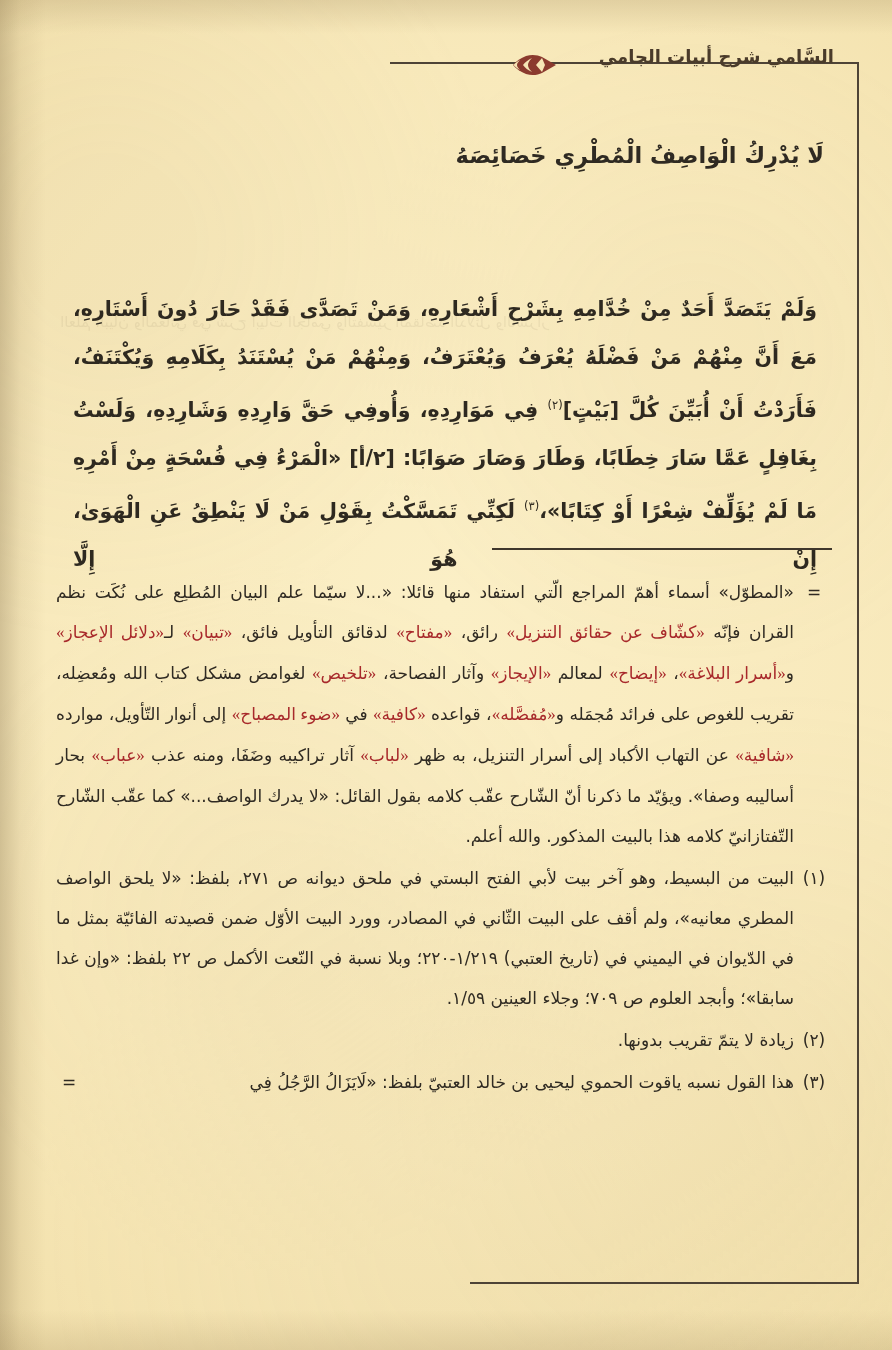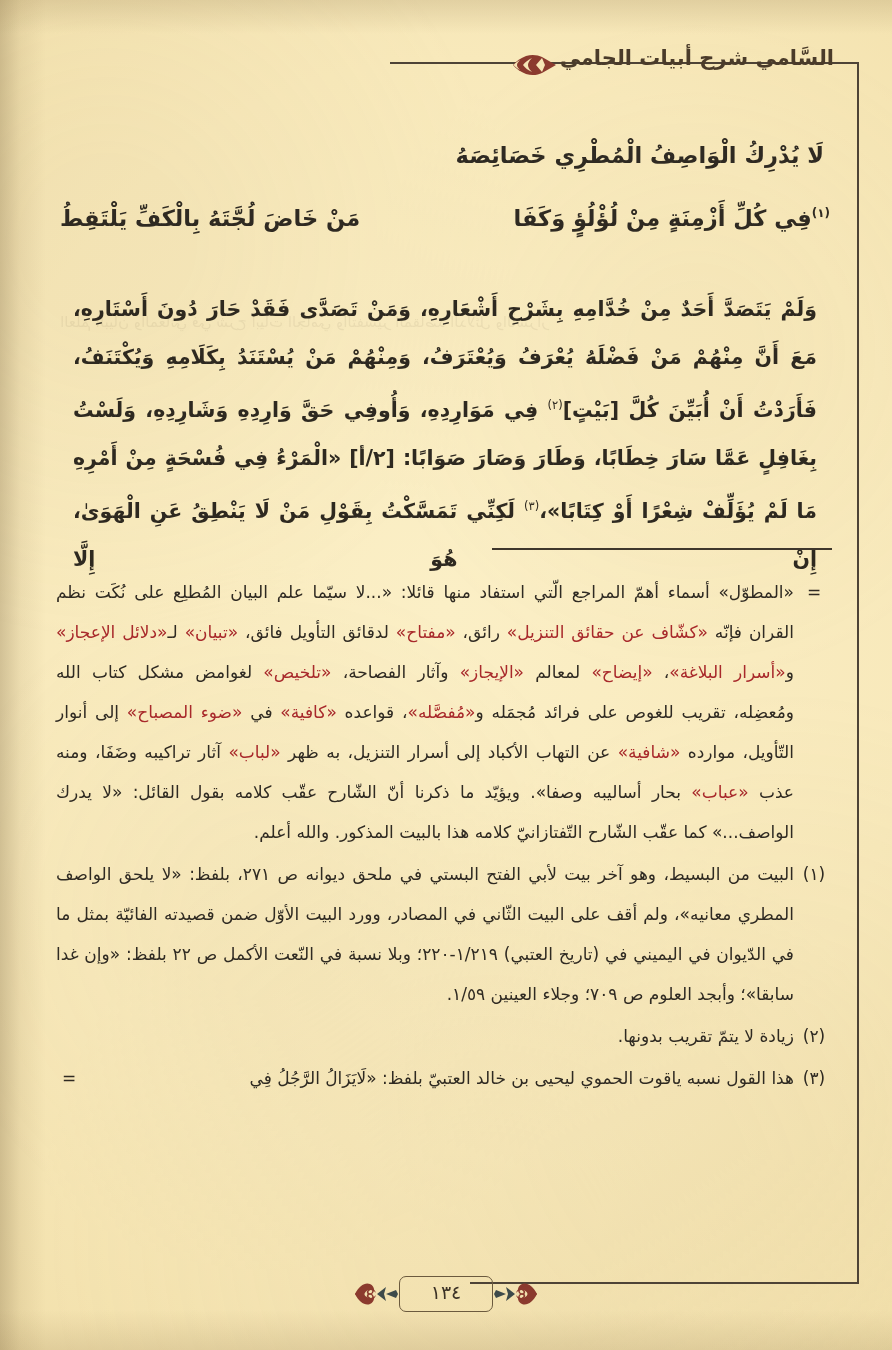--- a/index.html
+++ b/index.html
@@ -95,21 +95,21 @@
     position: absolute;
     top: 44px;
     right: 44px;
     left: 44px;
     height: 46px;
   }
   .book-title {
     position: absolute;
     right: 14px;
     top: 2px;
-    font-size: 21px;
+    font-size: 18px;
     font-weight: bold;
     color: #4a3b2a;
     letter-spacing: -0.5px;
     white-space: nowrap;
   }
   .tulip {
     position: absolute;
     right: 290px;
     top: 4px;
     width: 46px;
@@ -197,21 +197,21 @@
     line-height: 40px;
     color: #2f2a22;
     font-size: 17px;
   }
   .fn-body {
     flex: 1 1 auto;
     text-align: justify;
     text-align-last: justify;
   }
   .fn-body.lastleft { text-align-last: right; }
-  .fn .red { color: #a8292b; }
+  .fn .red { color: #a8292b; font-family: Liberation Serif, serif; }
   .tail-eq {
     position: absolute;
     left: 6px;
     font-size: 17px;
     color: #2f2a22;
   }
 
   
   .pagenum-wrap {
     position: absolute;
@@ -262,22 +262,20 @@
         </g>
       </svg>
     </div>
   </div>
 
   <div class="verses">
     <div class="verse-line">
       <span class="hemistich-a">لَا يُدْرِكُ الْوَاصِفُ الْمُطْرِي خَصَائِصَهُ</span>
     </div>
     <div class="verse-line">
-      <span class="hemistich-b"><span class="vsup">(١)</span><span>فِي كُلِّ أَزْمِنَةٍ مِنْ لُؤْلُؤٍ وَكَفَا</span></span>
-      <span class="hemistich-a">مَنْ خَاضَ لُجَّتَهُ بِالْكَفِّ يَلْتَقِطُ</span>
     </div>
   </div>
 
   <div class="body-text">
     <p><span>وَلَمْ يَتَصَدَّ أَحَدٌ مِنْ خُدَّامِهِ بِشَرْحِ أَشْعَارِهِ، وَمَنْ تَصَدَّى فَقَدْ حَارَ دُونَ أَسْتَارِهِ، مَعَ أَنَّ مِنْهُمْ مَنْ فَضْلَهُ يُعْرَفُ وَيُعْتَرَفُ، وَمِنْهُمْ مَنْ يُسْتَنَدُ بِكَلَامِهِ وَيُكْتَنَفُ، فَأَرَدْتُ أَنْ أُبَيِّنَ كُلَّ [بَيْتٍ]</span><sup class="ref">(٢)</sup><span> فِي مَوَارِدِهِ، وَأُوفِي حَقَّ وَارِدِهِ وَشَارِدِهِ، وَلَسْتُ بِغَافِلٍ عَمَّا سَارَ خِطَابًا، وَطَارَ وَصَارَ صَوَابًا: [٢/أ] «الْمَرْءُ فِي فُسْحَةٍ مِنْ أَمْرِهِ مَا لَمْ يُؤَلِّفْ شِعْرًا أَوْ كِتَابًا»،</span><sup class="ref">(٣)</sup><span> لَكِنِّي تَمَسَّكْتُ بِقَوْلِ مَنْ لَا يَنْطِقُ عَنِ الْهَوَىٰ، إِنْ هُوَ إِلَّا</span></p>
   </div>
 
   <div class="fn-rule"></div>
 
   <div class="footnotes">
@@ -298,44 +296,17 @@
     </div>
 
     <div class="fn">
       <div class="fn-marker">(٣)</div>
       <div class="fn-body lastleft"><span>هذا القول نسبه ياقوت الحموي ليحيى بن خالد العتبيّ بلفظ: «لَايَزَالُ الرَّجُلُ فِي</span></div>
       <div class="tail-eq">=</div>
     </div>
 
   </div>
 
-  <div class="pagenum-wrap">
-    <div class="orn">
-      <svg viewBox="0 0 46 44" width="46" height="44" aria-hidden="true">
-        <g fill="#8b3a2e">
-          <path d="M44 22 C40 14 34 10 29 12 C25 13.6 24 18 26 21 C27.4 23 30 23.4 31.4 22 C32.6 20.8 32.4 19 31.2 18.2 C30.2 17.6 29 18 28.7 19 C29.6 18.6 30.4 19 30.5 19.9 C30.6 21 29.6 21.8 28.5 21.5 C26.8 21 26.2 18.6 27.4 17 C28.8 15.2 31.6 15 33.4 16.8 C35.6 19 35.4 22.6 33 24.6 C30 27 25.4 26.2 23 23 C24.6 27.6 29.2 30.6 33.6 29.4 C38.4 28 41.8 25.6 44 22 Z"></path>
-          <path d="M44 22 C40 30 34 34 29 32 C25 30.4 24 26 26 23 C27.4 21 30 20.6 31.4 22 C32.6 23.2 32.4 25 31.2 25.8 C30.2 26.4 29 26 28.7 25 C29.6 25.4 30.4 25 30.5 24.1 C30.6 23 29.6 22.2 28.5 22.5 C26.8 23 26.2 25.4 27.4 27 C28.8 28.8 31.6 29 33.4 27.2 C35.6 25 35.4 21.4 33 19.4 C30 17 25.4 17.8 23 21 C24.6 16.4 29.2 13.4 33.6 14.6 C38.4 16 41.8 18.4 44 22 Z"></path>
-        </g>
-        <g fill="#3d4a4a">
-          <path d="M22 22 L13 15 L15 22 L13 29 Z"></path>
-          <path d="M13 22 L3 18 L1 22 L3 26 Z"></path>
-        </g>
-      </svg>
-    </div>
-    <div class="pagenum-box">١٣٤</div>
-    <div class="orn flip">
-      <svg viewBox="0 0 46 44" width="46" height="44" aria-hidden="true">
-        <g fill="#8b3a2e">
-          <path d="M44 22 C40 14 34 10 29 12 C25 13.6 24 18 26 21 C27.4 23 30 23.4 31.4 22 C32.6 20.8 32.4 19 31.2 18.2 C30.2 17.6 29 18 28.7 19 C29.6 18.6 30.4 19 30.5 19.9 C30.6 21 29.6 21.8 28.5 21.5 C26.8 21 26.2 18.6 27.4 17 C28.8 15.2 31.6 15 33.4 16.8 C35.6 19 35.4 22.6 33 24.6 C30 27 25.4 26.2 23 23 C24.6 27.6 29.2 30.6 33.6 29.4 C38.4 28 41.8 25.6 44 22 Z"></path>
-          <path d="M44 22 C40 30 34 34 29 32 C25 30.4 24 26 26 23 C27.4 21 30 20.6 31.4 22 C32.6 23.2 32.4 25 31.2 25.8 C30.2 26.4 29 26 28.7 25 C29.6 25.4 30.4 25 30.5 24.1 C30.6 23 29.6 22.2 28.5 22.5 C26.8 23 26.2 25.4 27.4 27 C28.8 28.8 31.6 29 33.4 27.2 C35.6 25 35.4 21.4 33 19.4 C30 17 25.4 17.8 23 21 C24.6 16.4 29.2 13.4 33.6 14.6 C38.4 16 41.8 18.4 44 22 Z"></path>
-        </g>
-        <g fill="#3d4a4a">
-          <path d="M22 22 L13 15 L15 22 L13 29 Z"></path>
-          <path d="M13 22 L3 18 L1 22 L3 26 Z"></path>
-        </g>
-      </svg>
-    </div>
-  </div>
 
   <div class="gutter"></div>
   <div class="topfade"></div>
   <div class="botfade"></div>
 </div>
 
 </body></html>

